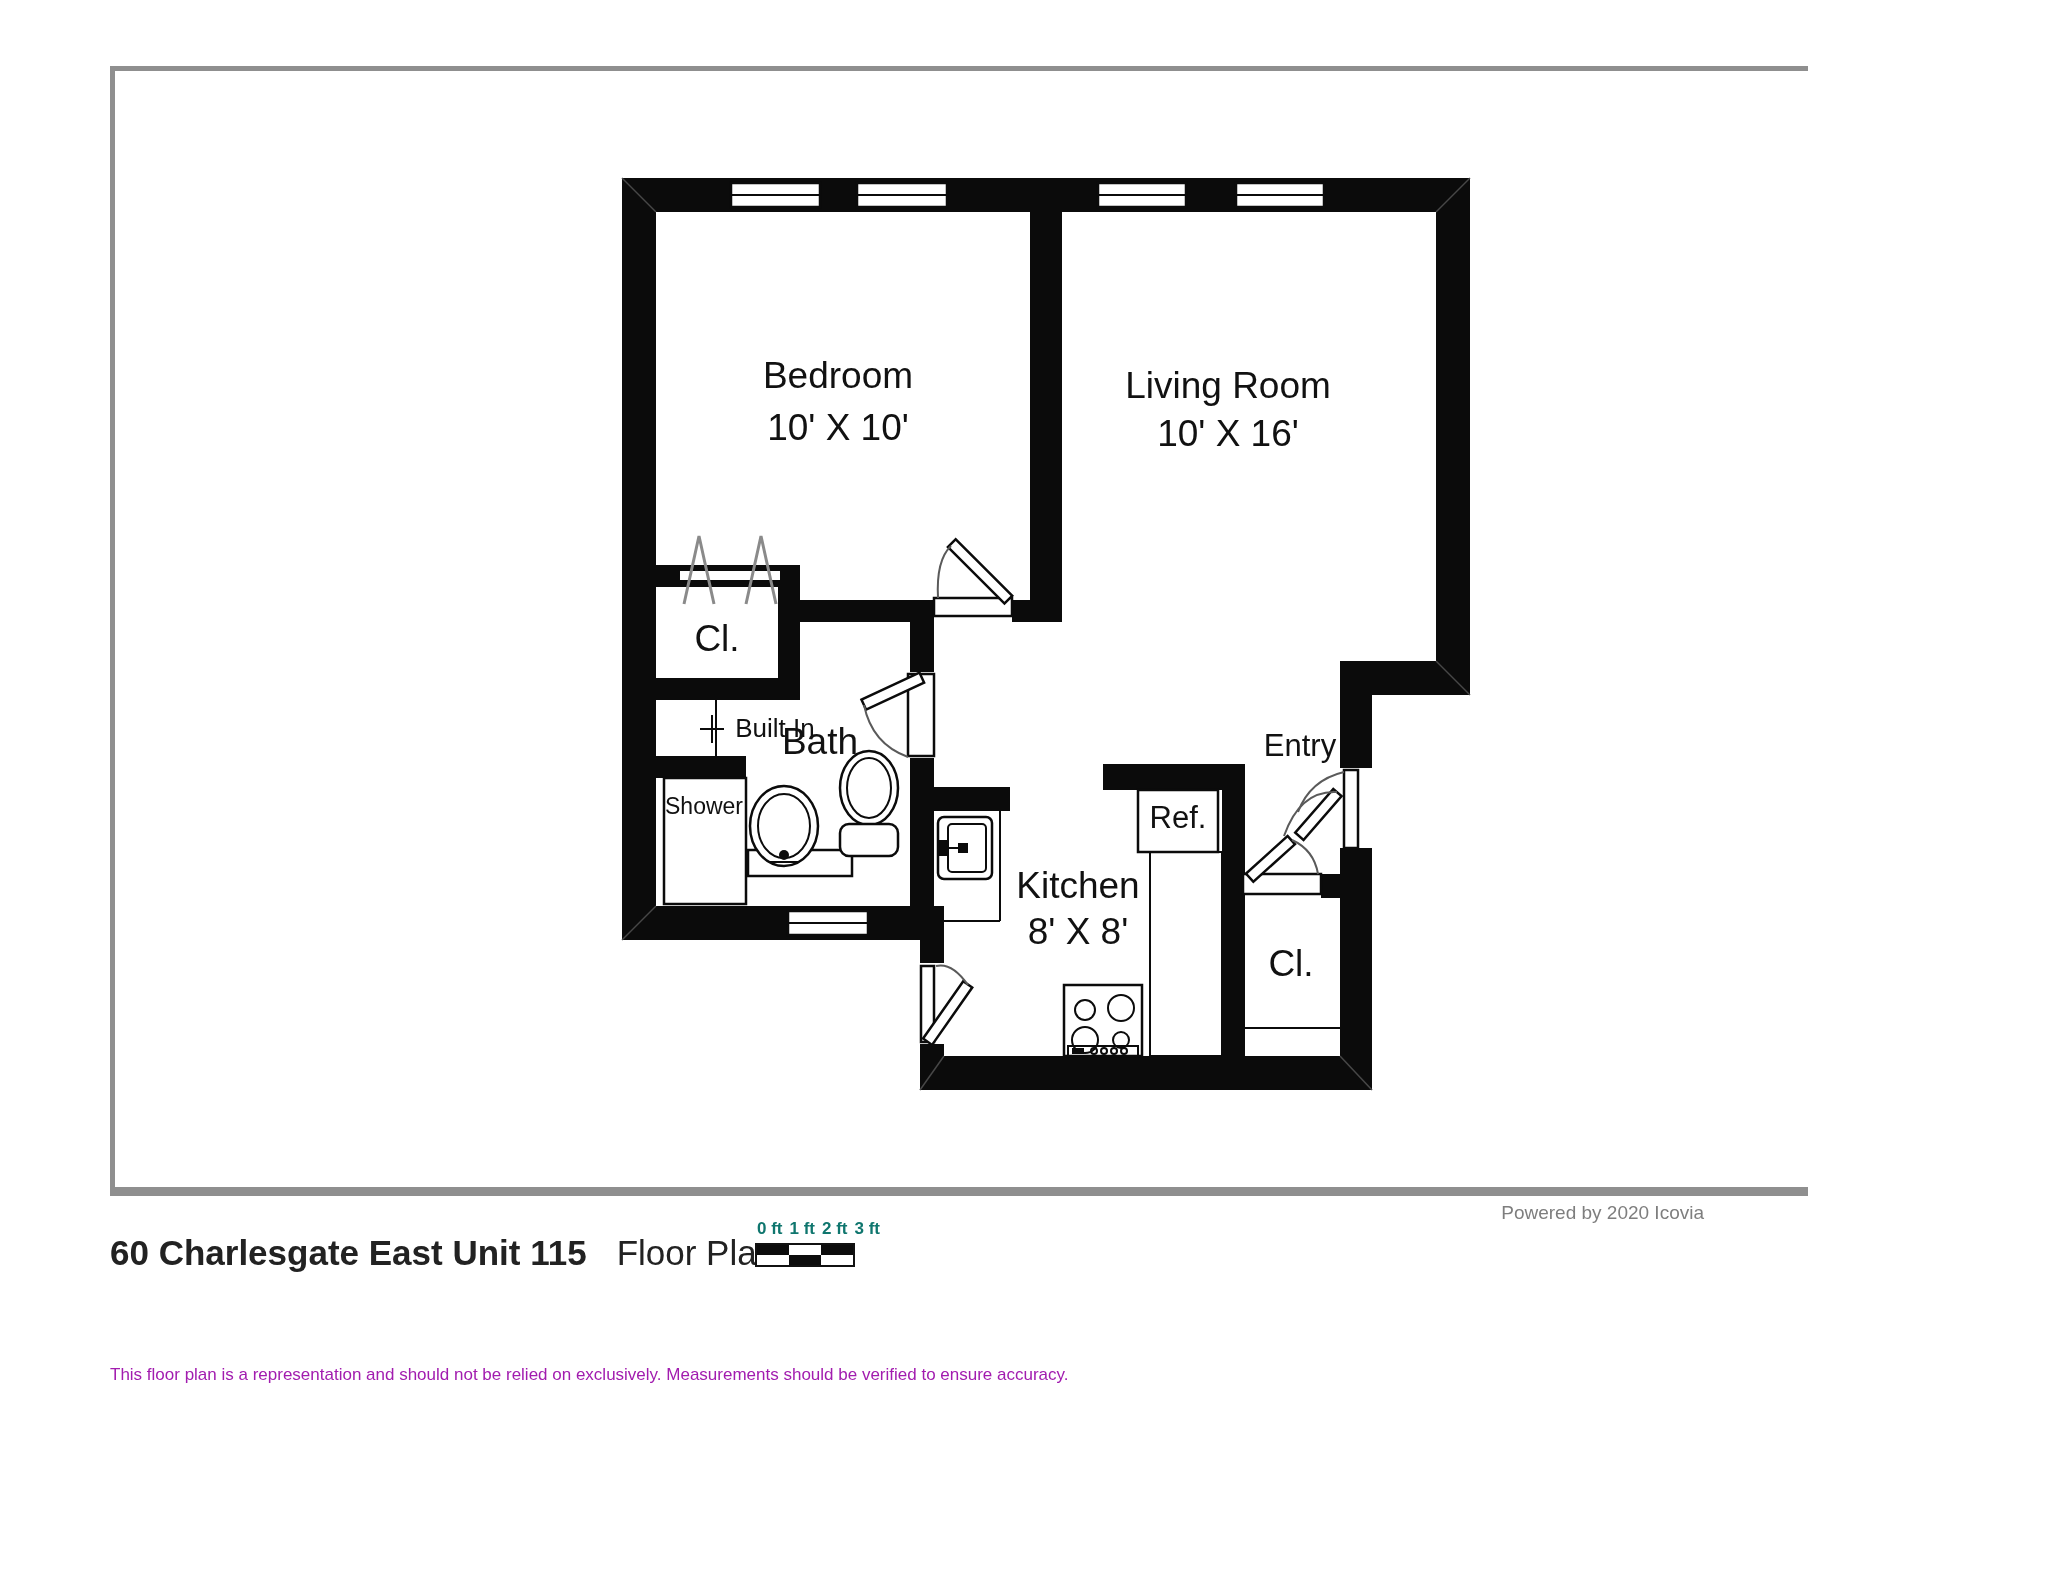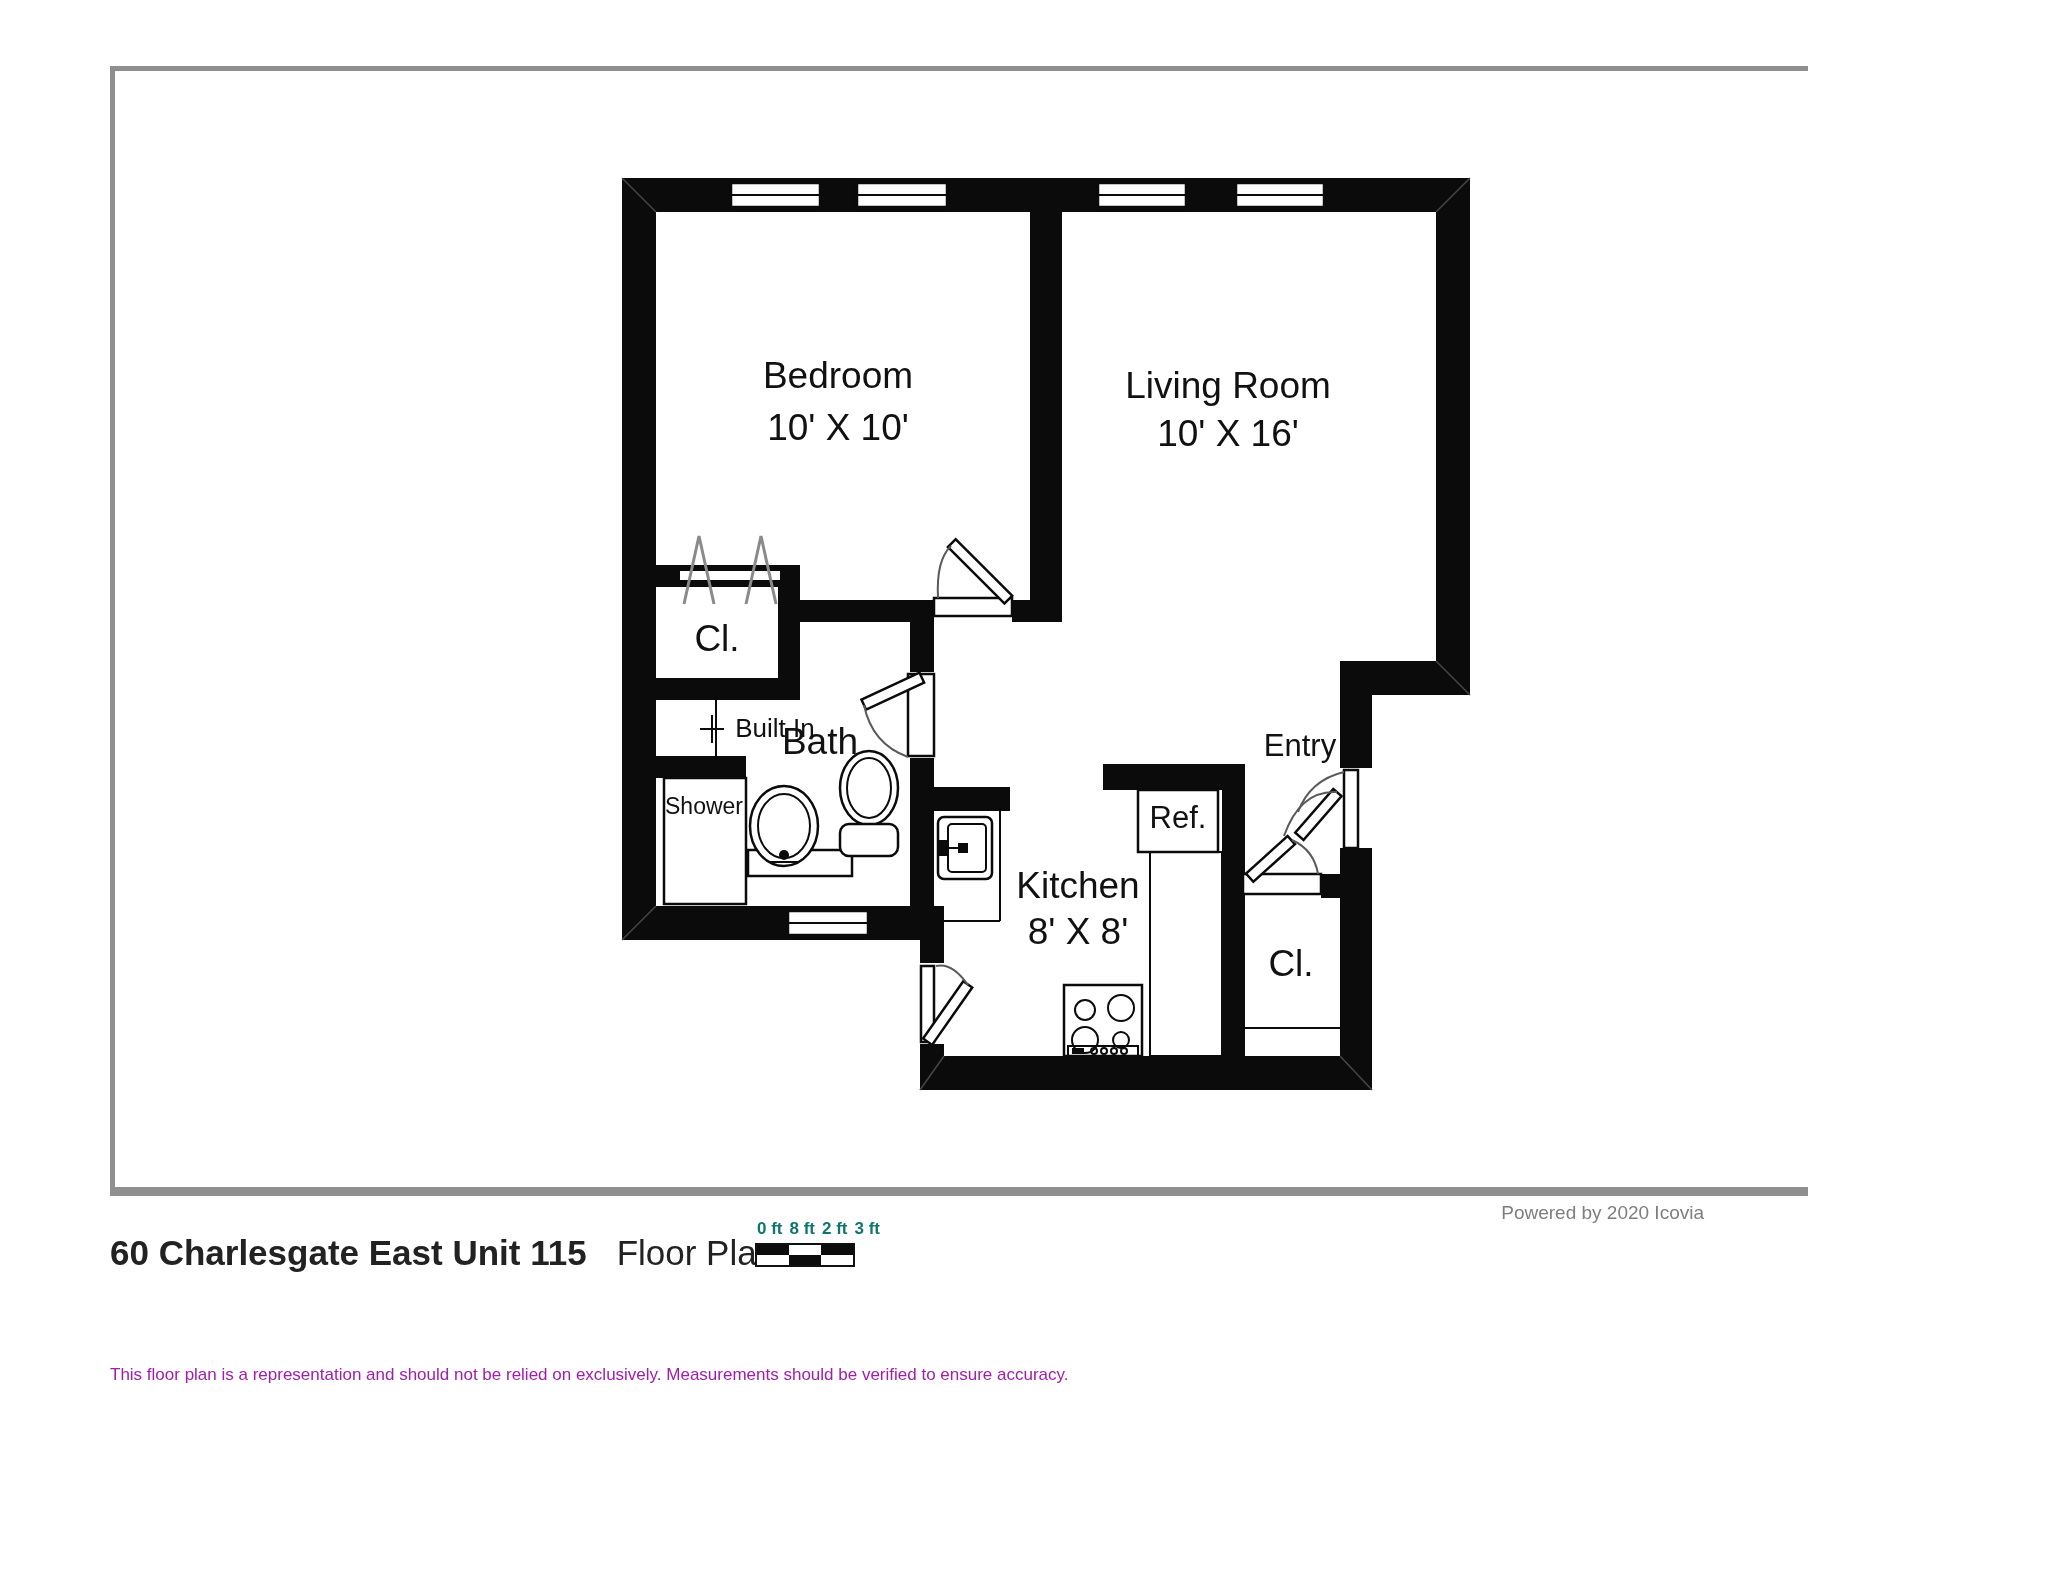--- a/index.html
+++ b/index.html
@@ -245,21 +245,21 @@
   <div class="powered">Powered by 2020 Icovia</div>
 
   <div class="titlebar">
     <span class="t1">60 Charlesgate East Unit 115</span>
     <span class="t2">Floor Plan</span>
   </div>
 
   <div class="scale-wrap">
     <div class="scale-labels">
       <span>0 ft</span>
-      <span>8 ft</span>
+      <span>1 ft</span>
       <span>2 ft</span>
       <span>3 ft</span>
     </div>
     <div class="scale-checker">
       <div class="ck-b"></div>
         <div class="ck-w"></div>
         <div class="ck-b"></div>
       <div class="ck-w"></div>
         <div class="ck-b"></div>
         <div class="ck-w"></div>

